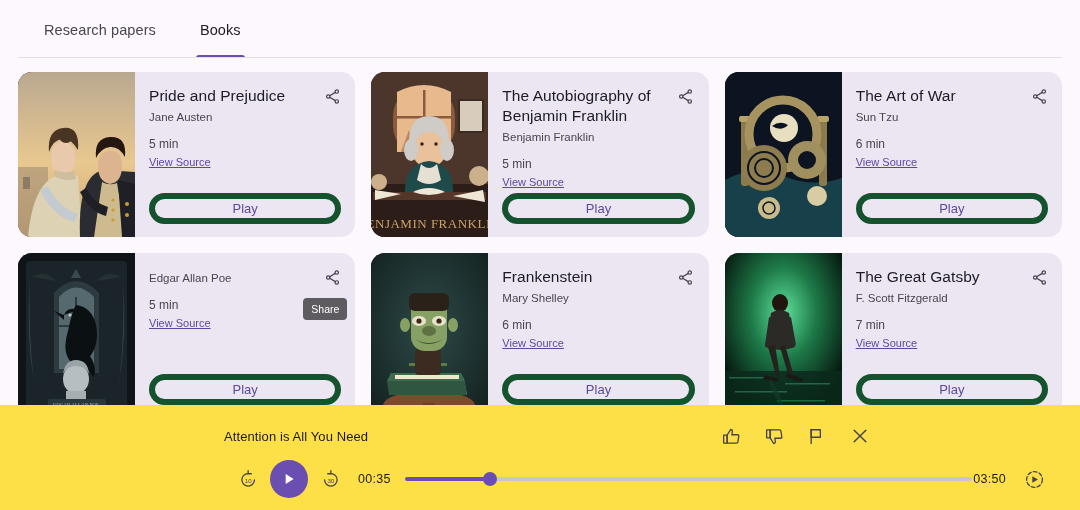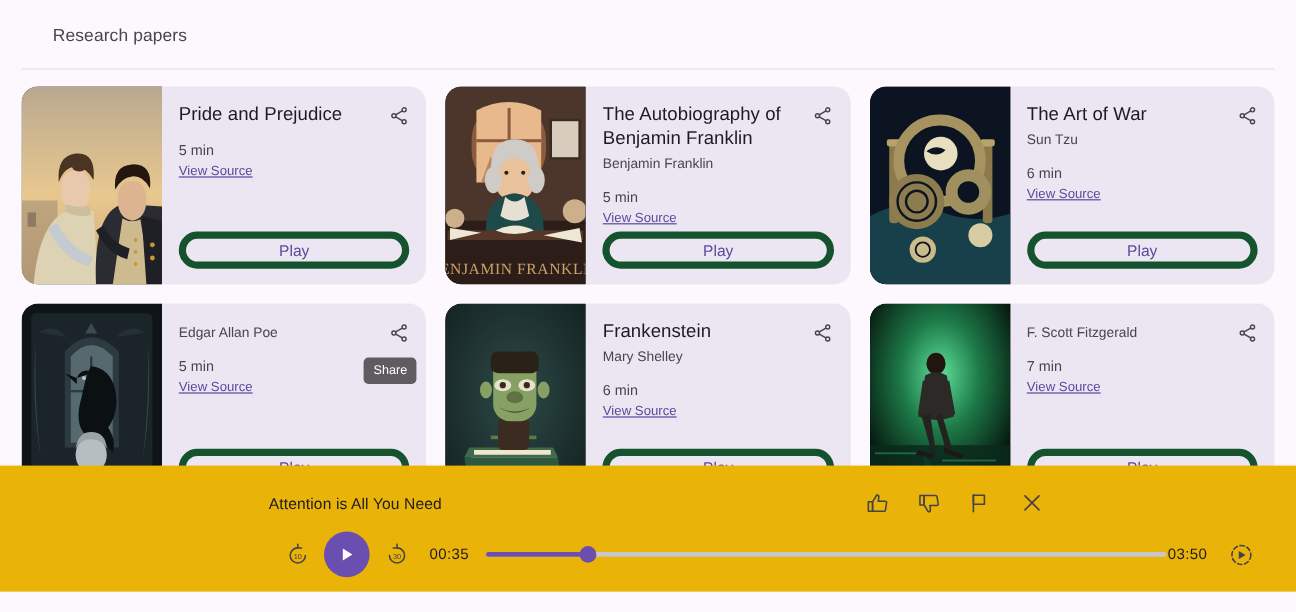--- a/index.html
+++ b/index.html
@@ -138,23 +138,23 @@
     line-height: 12px;
     padding: 5px 8px;
     border-radius: 4px;
     white-space: nowrap;
     pointer-events: none;
   }
 
   
   .player {
     position: absolute;
-    left: 0; right: 0; bottom: 17px;
+    left: 0; right: 0; bottom: 0;
     height: 105px;
-    background: #eab308;
+    background: #fde047;
     padding: 18px 24px 0 24px;
   }
   .player-top {
     display: flex;
     align-items: center;
     height: 26px;
   }
   .player-title {
     margin-left: 200px;
     font-size: 13px;
@@ -238,20 +238,24 @@
   }
 </style>
 </head>
 <body>
 
 <div class="app">
 
   <div class="tabs">
     <div class="tab">
       <span>Research papers</span>
+    </div>
+    <div class="tab active">
+      <span>Books</span>
+      <span class="tab-underline"></span>
     </div>
   </div>
 
   <div class="grid">
 
     <div class="card">
       <div class="cover">
         <svg viewBox="0 0 117 165" xmlns="http://www.w3.org/2000/svg">
           <defs>
             <linearGradient id="ppSky" x1="0" y1="0" x2="0" y2="1">
@@ -279,20 +283,21 @@
           <circle cx="95" cy="138" r="1.6" fill="#c99a34"></circle>
           <circle cx="95" cy="148" r="1.6" fill="#c99a34"></circle>
           <path d="M100 108 L117 112 L117 165 L104 165 Z" fill="#1e2025"></path>
           <circle cx="109" cy="132" r="2" fill="#c99a34"></circle>
           <circle cx="109" cy="143" r="2" fill="#c99a34"></circle>
           <path d="M62 120 q10 20 26 24 l2 -9 q-16 -5 -22 -19Z" fill="#1e2025"></path>
         </svg>
       </div>
       <div class="card-body">
         <div class="card-title">Pride and Prejudice</div>
+        <div class="card-author">Jane Austen</div>
         <div class="card-duration">5 min</div>
         <a class="card-source">View Source</a>
         <div class="share-btn">
           <svg viewBox="0 0 24 24" fill="none" stroke="#48434F" stroke-width="1.7" stroke-linecap="round" stroke-linejoin="round">
             <circle cx="18" cy="5" r="2.4"></circle>
               <circle cx="6" cy="12" r="2.4"></circle>
               <circle cx="18" cy="19" r="2.4"></circle>
             <line x1="8.1" y1="10.8" x2="15.9" y2="6.2"></line>
               <line x1="8.1" y1="13.2" x2="15.9" y2="17.8"></line>
           </svg>
@@ -513,20 +518,21 @@
           <path d="M50 92 l5 32 l-3 2 l-9 -32Z" fill="#23221f"></path>
           <path d="M60 92 l8 28 l-4 4 l-9 -30Z" fill="#23221f"></path>
           <path d="M44 64 l-4 28 l5 2 l4 -28Z" fill="#2b2a26"></path>
           <path d="M66 64 l5 28 l-5 2 l-4 -28Z" fill="#2b2a26"></path>
           <path d="M40 122 l14 4 l-2 3 l-14 -3Z" fill="#1a1916"></path>
           <path d="M62 120 l16 6 l-2 3 l-15 -5Z" fill="#1a1916"></path>
           <path d="M46 126 q10 16 12 28 q-10 -10 -14 -26Z" fill="#113b27" opacity=".7"></path>
         </svg>
       </div>
       <div class="card-body">
+        <div class="card-title">The Great Gatsby</div>
         <div class="card-author">F. Scott Fitzgerald</div>
         <div class="card-duration">7 min</div>
         <a class="card-source">View Source</a>
         <div class="share-btn">
           <svg viewBox="0 0 24 24" fill="none" stroke="#48434F" stroke-width="1.7" stroke-linecap="round" stroke-linejoin="round">
             <circle cx="18" cy="5" r="2.4"></circle>
               <circle cx="6" cy="12" r="2.4"></circle>
               <circle cx="18" cy="19" r="2.4"></circle>
             <line x1="8.1" y1="10.8" x2="15.9" y2="6.2"></line>
               <line x1="8.1" y1="13.2" x2="15.9" y2="17.8"></line>

